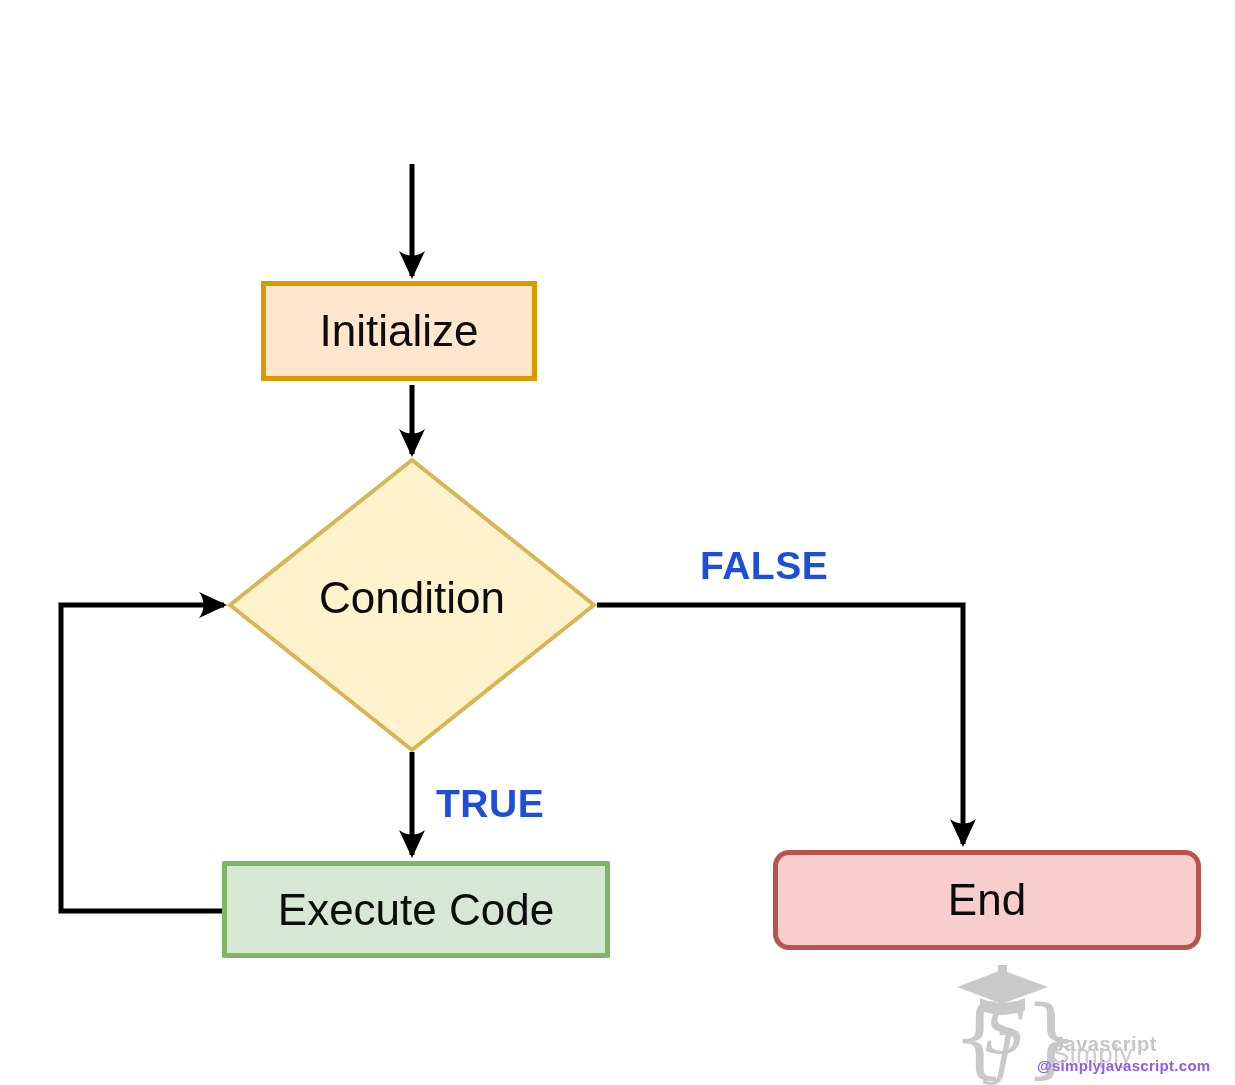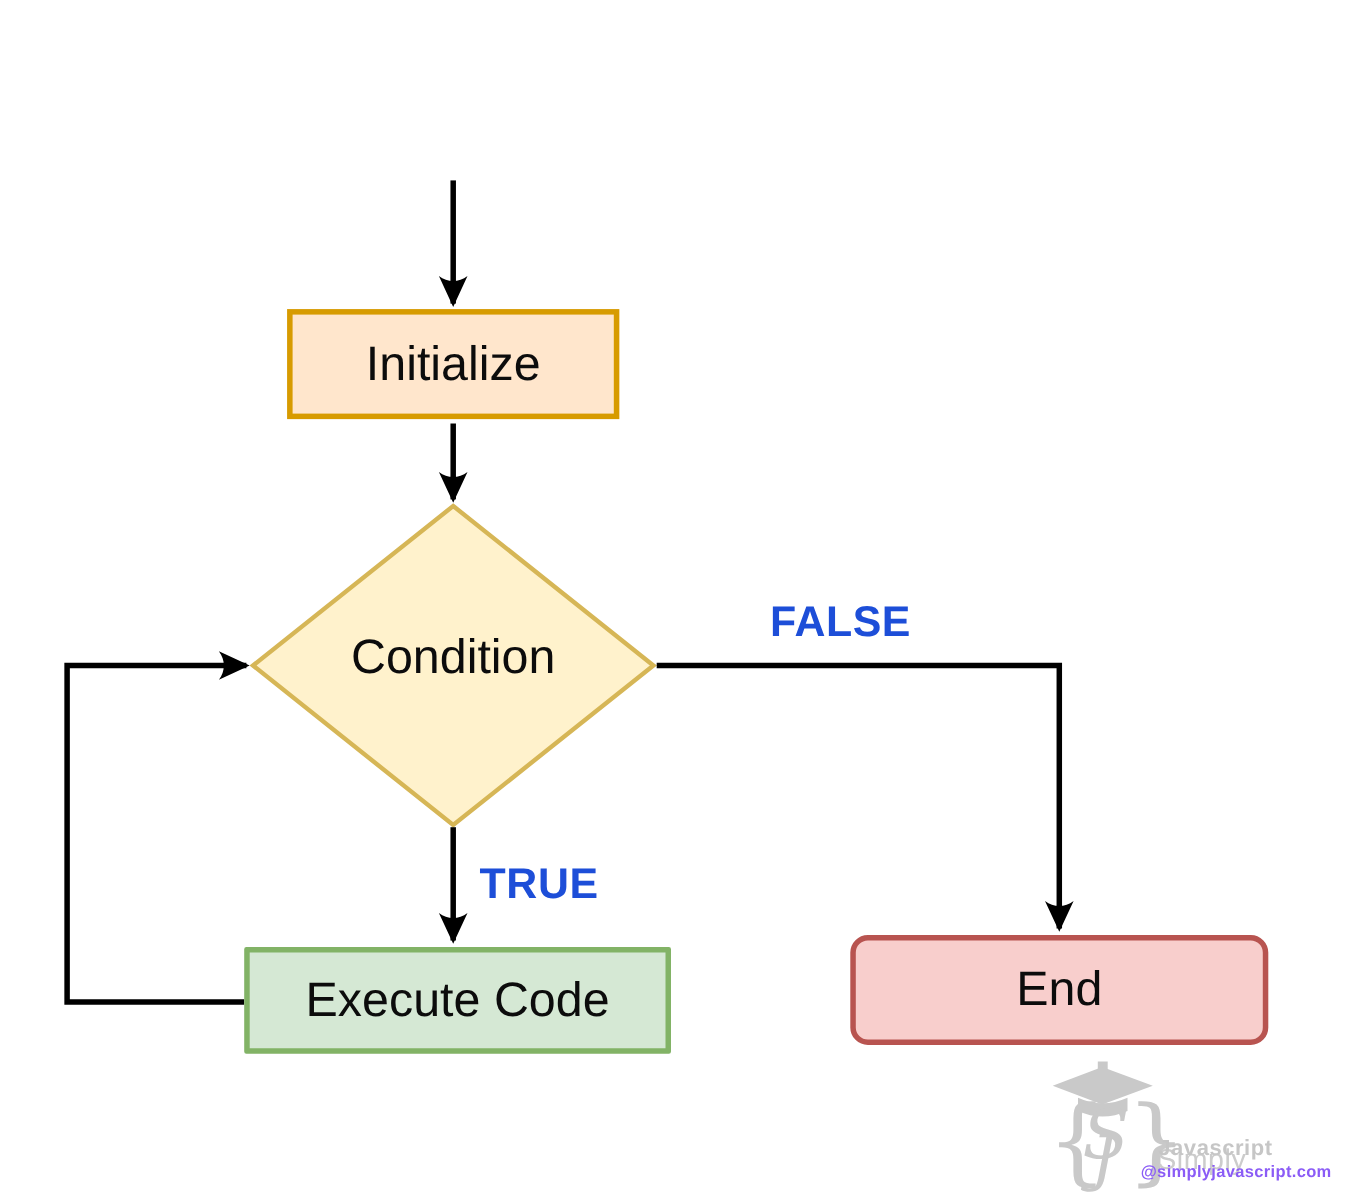--- a/index.html
+++ b/index.html
@@ -24,33 +24,33 @@
     font-size: 44px;
     color: #0c0c0c;
     box-sizing: border-box;
     text-align: center;
   }
   .node-start {
     left: 262px; top: 61px; width: 298px; height: 99px;
     background: #d5e8d4; border: 4px solid #82b366; border-radius: 16px;
   }
   .node-initialize {
-    left: 261px; top: 281px; width: 302px; height: 100px;
+    left: 261px; top: 281px; width: 276px; height: 100px;
     background: #ffe6cc; border: 5px solid #d79b00; border-radius: 0;
   }
   .node-condition-label {
     left: 230px; top: 453px; width: 364px; height: 290px;
     background: transparent; border: none; text-align: center;
   }
   .node-execute {
     left: 222px; top: 861px; width: 388px; height: 97px;
     background: #d5e8d4; border: 5px solid #82b366; border-radius: 2px;
   }
   .node-end {
-    left: 773px; top: 850px; width: 380px; height: 100px;
+    left: 773px; top: 850px; width: 428px; height: 100px;
     background: #f8cecc; border: 5px solid #b85450; border-radius: 16px;
   }
   .edge-label {
     position: absolute;
     font-size: 39px;
     font-weight: bold;
     color: #1d4ed8;
     letter-spacing: 0.5px;
   }
   .edge-label-false { left: 700px; top: 544px; }

